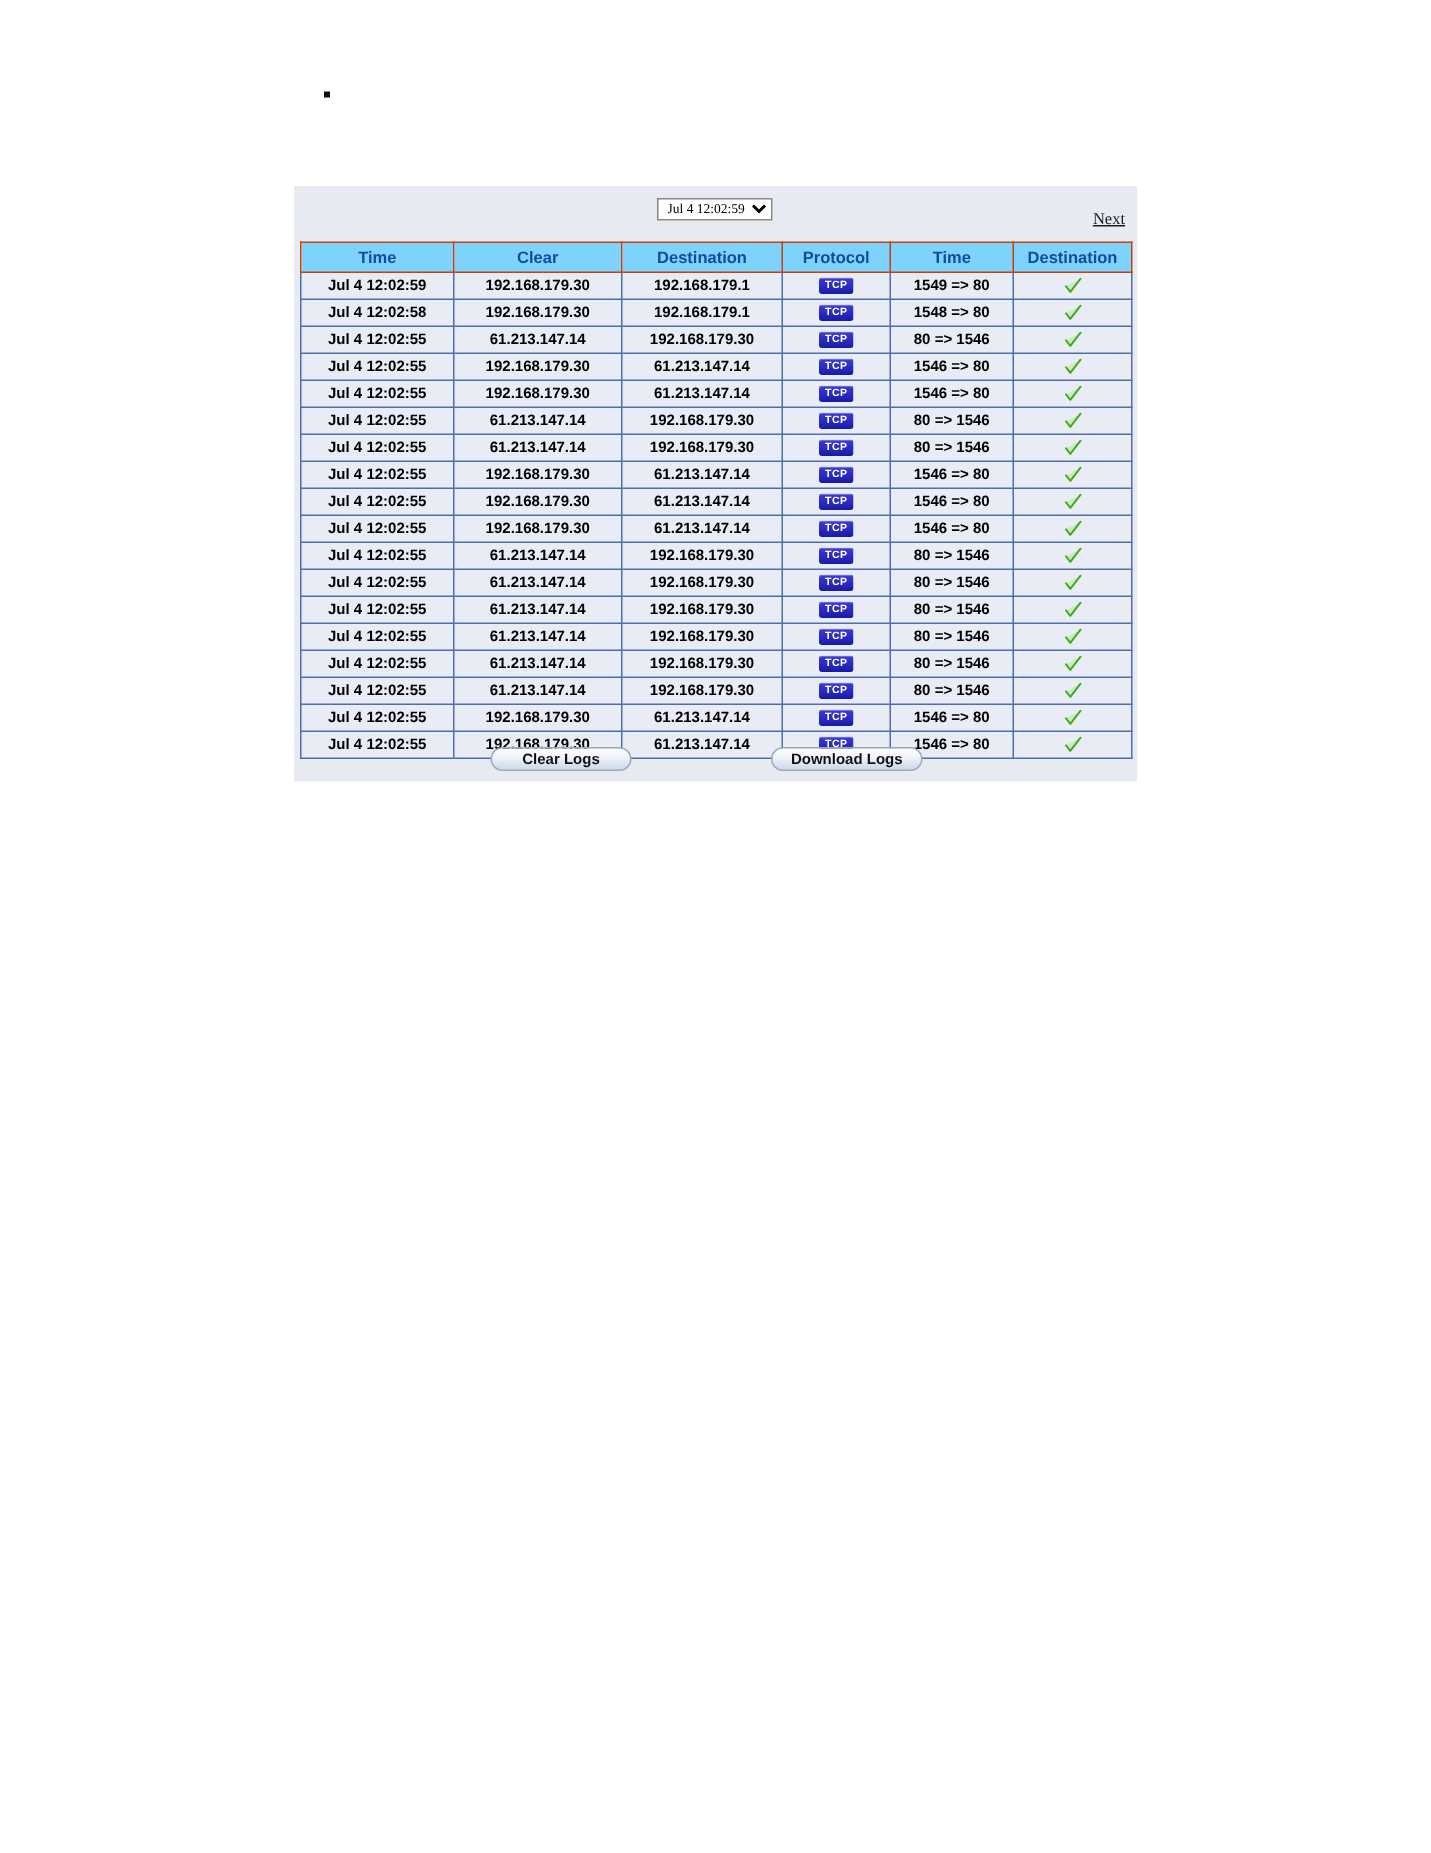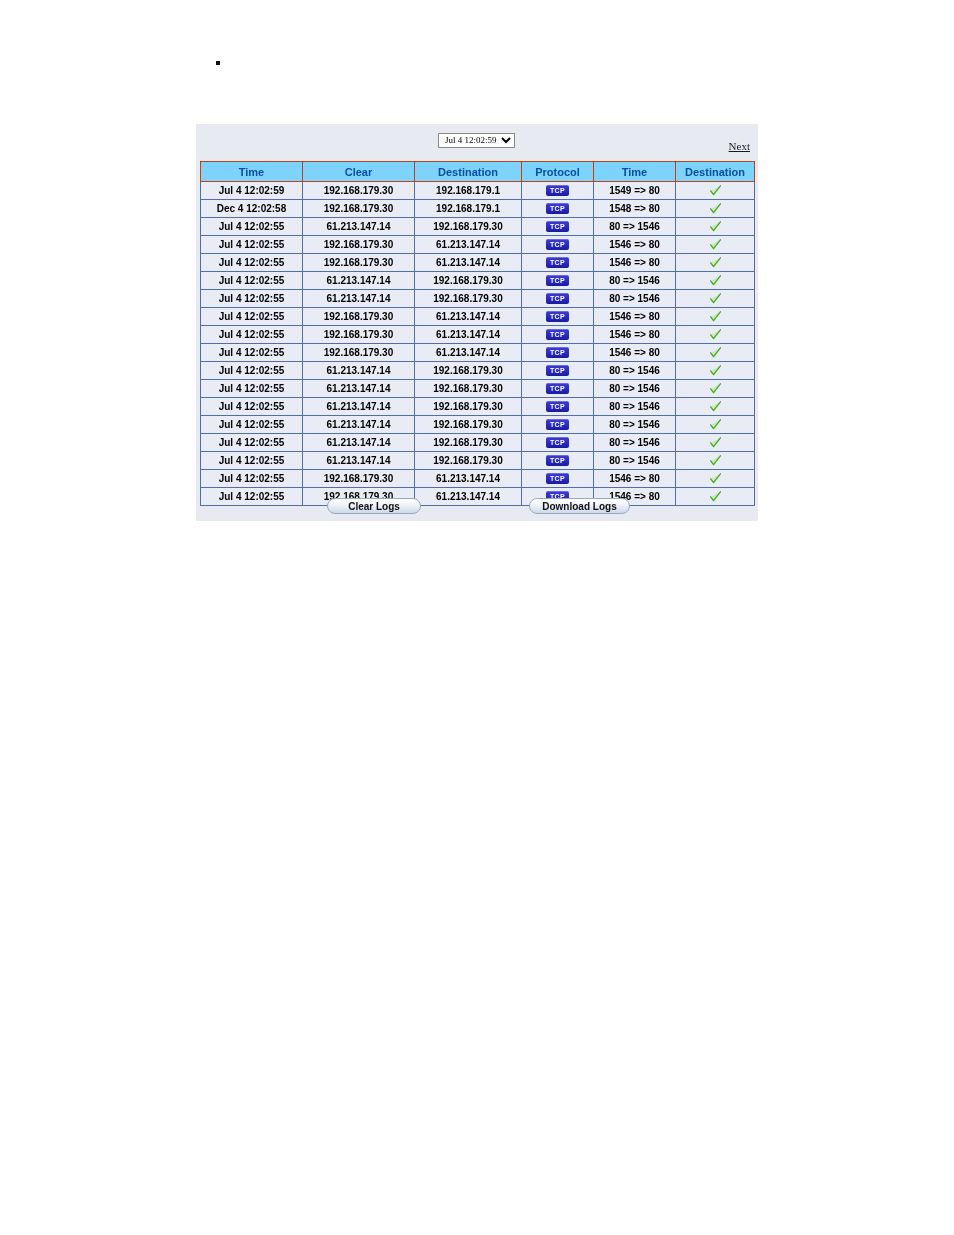--- a/index.html
+++ b/index.html
@@ -158,21 +158,21 @@
     color: #111111;
     background: linear-gradient(#ffffff 0%, #eef2f8 45%, #ccd8ea 100%);
     border: 1px solid #9aa9bf;
     border-radius: 9px;
     height: 16px;
     padding: 0 12px;
     cursor: pointer;
     box-sizing: border-box;
   }
   .btn-clear    { left: 131px; width: 94px; }
-  .btn-download { left: 333px; width: 101px; }
+  .btn-download { left: 318px; width: 101px; }
 </style>
 </head>
 <body>
 
 <div class="bullet-mark"></div>
 
 <div class="log-panel">
 
   <div class="panel-topbar">
     <div class="time-select-wrap">
@@ -208,21 +208,21 @@
             <td>Jul 4 12:02:59</td>
             <td>192.168.179.30</td>
             <td>192.168.179.1</td>
             <td><span class="proto-badge">TCP</span></td>
             <td>1549 =&gt; 80</td>
             <td><span><svg class="check-icon" viewBox="0 0 16 16" aria-hidden="true">
                   <path d="M2 8.4 L5.6 13 L14 2.2" fill="#cdeabf" stroke="#3faa1e" stroke-width="1.6" stroke-linejoin="round" stroke-linecap="round"></path>
                 </svg></span></td>
           </tr>
           <tr>
-            <td>Dec 4 12:02:58</td>
+            <td>Jul 4 12:02:58</td>
             <td>192.168.179.30</td>
             <td>192.168.179.1</td>
             <td><span class="proto-badge">TCP</span></td>
             <td>1548 =&gt; 80</td>
             <td><span><svg class="check-icon" viewBox="0 0 16 16" aria-hidden="true">
                   <path d="M2 8.4 L5.6 13 L14 2.2" fill="#cdeabf" stroke="#3faa1e" stroke-width="1.6" stroke-linejoin="round" stroke-linecap="round"></path>
                 </svg></span></td>
           </tr>
           <tr>
             <td>Jul 4 12:02:55</td>

